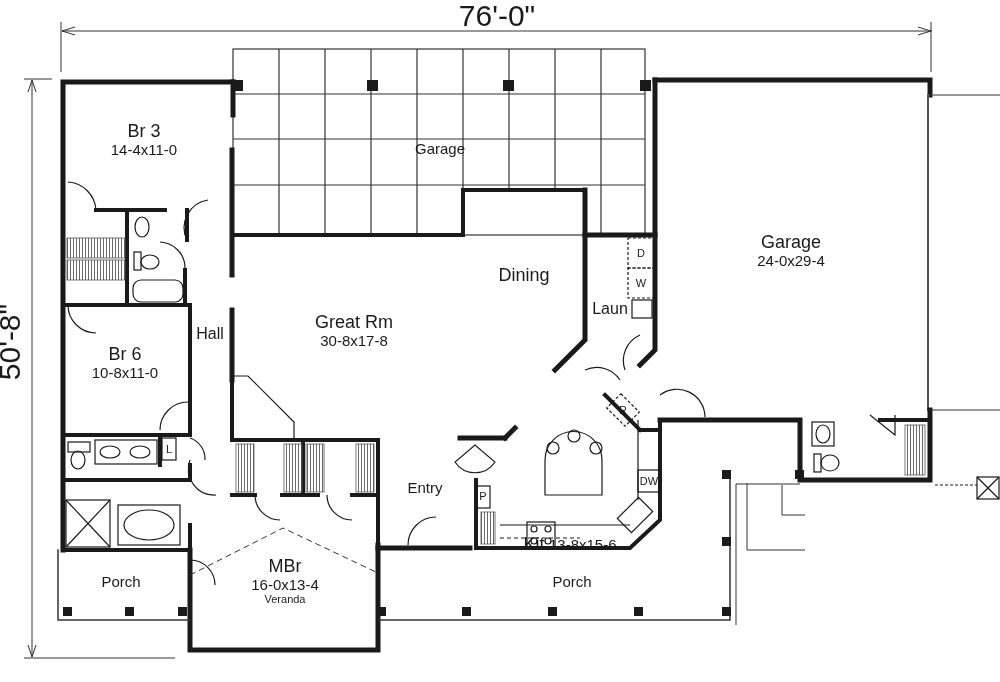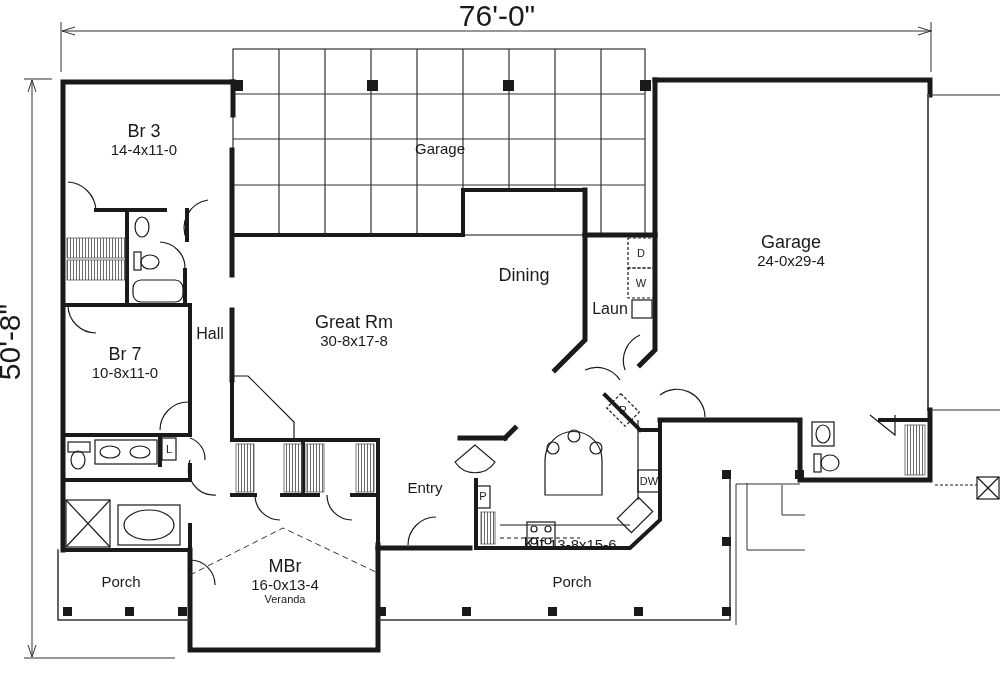--- a/index.html
+++ b/index.html
@@ -248,21 +248,21 @@
 <div class="lbl" style="left:210px; top:325px;text-align:right;">
   <div class="room-sm">Hall</div>
 </div>
 
 <div class="lbl" style="left:354px; top:313px;">
   <div class="room-name">Great Rm</div>
   <div class="room-dim">30-8x17-8</div>
 </div>
 
 <div class="lbl" style="left:125px; top:345px;">
-  <div class="room-name">Br 7</div>
+  <div class="room-name">Br 6</div>
   <div class="room-dim">10-8x11-0</div>
 </div>
 
 <div class="lbl" style="left:425px; top:480px;">
   <div class="room-dim">Entry</div>
 </div>
 
 <div class="lbl" style="left:570px; top:491px;margin-top:44px;">
   <span class="room-name">Kit</span>
   <span class="room-dim">13-8x15-6</span>

